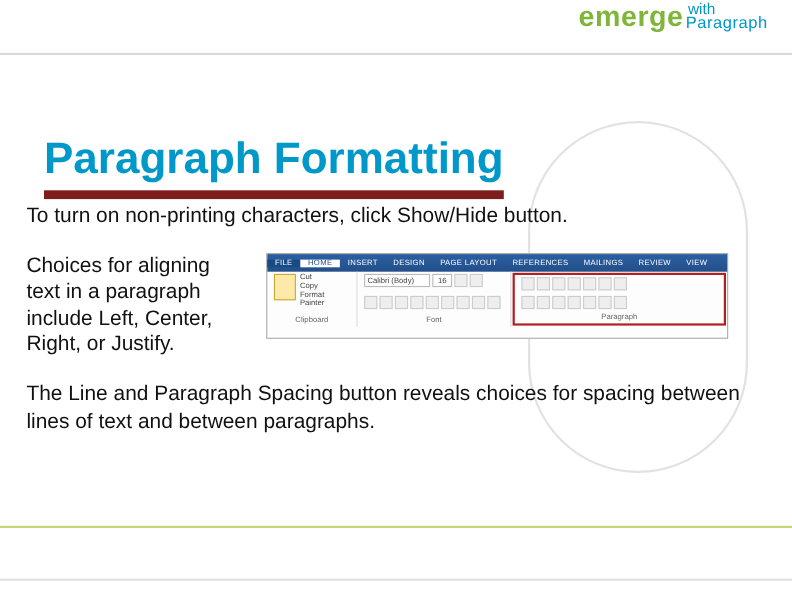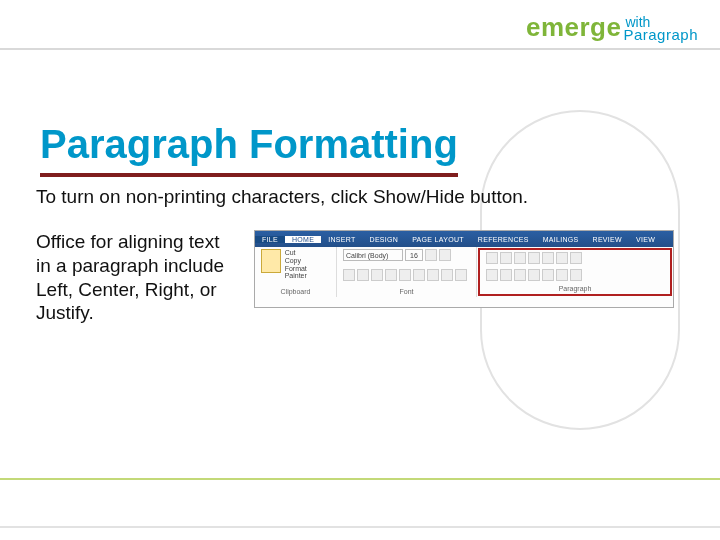--- a/index.html
+++ b/index.html
@@ -1,31 +1,31 @@
 <!DOCTYPE html>
 <html><head>
 <meta charset="utf-8">
 <style>
   * { margin: 0; padding: 0; box-sizing: border-box; }
   html, body { width: 720px; height: 540px; font-family: Arial, Helvetica, sans-serif; background: #fff; }
   .slide { position: relative; width: 720px; height: 540px; }
-  .logo-wrap { position: absolute; top: 12px; right: 22px; display: flex; align-items: flex-end; gap: 2px; }
+  .logo-wrap { position: absolute; top: 0; right: 22px; display: flex; align-items: flex-start; gap: 2px; }
   .logo-main { font-size: 26px; font-weight: 600; color: #7fb539; letter-spacing: 0.5px; }
   .logo-with { font-size: 14px; color: #0097c9; margin-left: 2px; }
   .logo-sub { font-size: 15px; color: #0097c9; font-weight: 500; margin-top: -4px; letter-spacing: 0.5px; }
   .logo-col { display: flex; flex-direction: column; align-items: flex-start; }
   .logo-underline { position: absolute; top: 48px; left: 0; width: 720px; height: 2px; background: #d9d9d9; }
 
   .bg-shape { position: absolute; top: 110px; right: 40px; width: 200px; height: 320px;
               border: 2px solid #e2e2e2; border-radius: 100px; z-index: 0; }
 
   .title { position: absolute; top: 122px; left: 40px; font-size: 40px; font-weight: 700;
-           color: #0097c9; border-bottom: 4px solid #7f1d1d; padding-bottom: 6px; z-index: 2; }
+           color: #0097c9; border-bottom: 8px solid #7f1d1d; padding-bottom: 6px; z-index: 2; }
 
-  .body-block { position: absolute; top: 186px; left: 36px; right: 40px; z-index: 2; }
+  .body-block { position: absolute; top: 186px; left: 24px; right: 40px; z-index: 2; }
   .p1 { font-size: 19px; color: #111; margin-bottom: 22px; }
   .row2 { display: flex; gap: 18px; align-items: flex-start; margin-bottom: 22px; }
   .p2 { font-size: 19px; color: #111; width: 200px; line-height: 1.25; }
   .ribbon-img { width: 420px; height: 78px; border: 1px solid #aaa; background: #fdfdfd; position: relative; font-size: 8px; color: #444; }
   .tabs { display: flex; height: 16px; background: linear-gradient(#2a5fa3,#234f89); color: #fff; align-items: center; }
   .tab { padding: 0 7px; font-size: 7px; letter-spacing: 0.3px; }
   .tab.file { background: #184b85; }
   .tab.home { background: #fff; color: #234f89; }
   .rib-body { display: flex; height: 50px; }
   .grp { border-right: 1px solid #ddd; padding: 2px 6px; display: flex; flex-direction: column; justify-content: space-between; }
@@ -60,21 +60,21 @@
   <div class="logo-underline"></div>
 
   <div class="bg-shape"></div>
 
   <h1 class="title">Paragraph Formatting</h1>
 
   <div class="body-block">
     <p class="p1">To turn on non-printing characters, click Show/Hide button.</p>
 
     <div class="row2">
-      <p class="p2">Office for aligning text in a paragraph include Left, Center, Right, or Justify.</p>
+      <p class="p2">Choices for aligning text in a paragraph include Left, Center, Right, or Justify.</p>
 
       <div class="ribbon-img">
         <div class="tabs">
           <span class="tab file">FILE</span>
           <span class="tab home">HOME</span>
           <span class="tab">INSERT</span>
           <span class="tab">DESIGN</span>
           <span class="tab">PAGE LAYOUT</span>
           <span class="tab">REFERENCES</span>
           <span class="tab">MAILINGS</span>
@@ -131,17 +131,18 @@
               <div class="mini"></div>
               <div class="mini"></div>
               <div class="mini"></div>
             </div>
             <div class="grp-label">Paragraph</div>
           </div>
         </div>
       </div>
     </div>
 
+    <p class="p3">The Line and Paragraph Spacing button reveals choices for spacing between lines of text and between paragraphs.</p>
   </div>
 
   <div class="bottom-rule"></div>
   <div class="footer-rule"></div>
 </div>
 
 </body></html>

